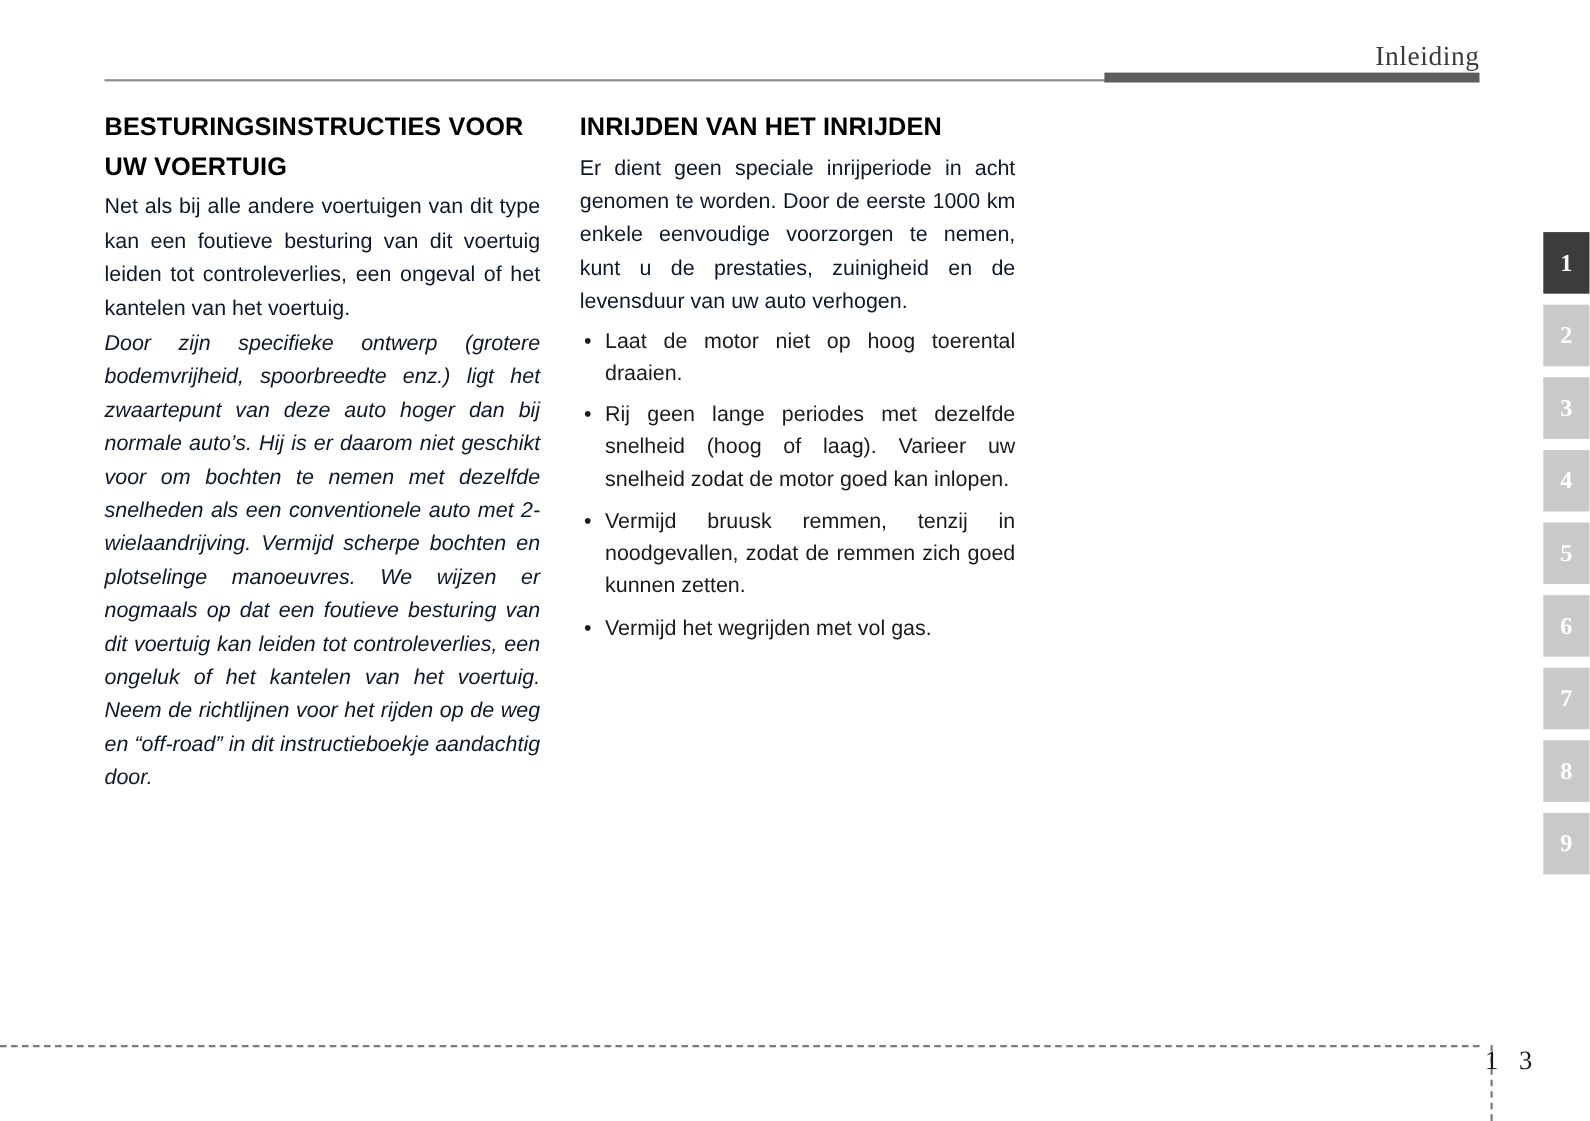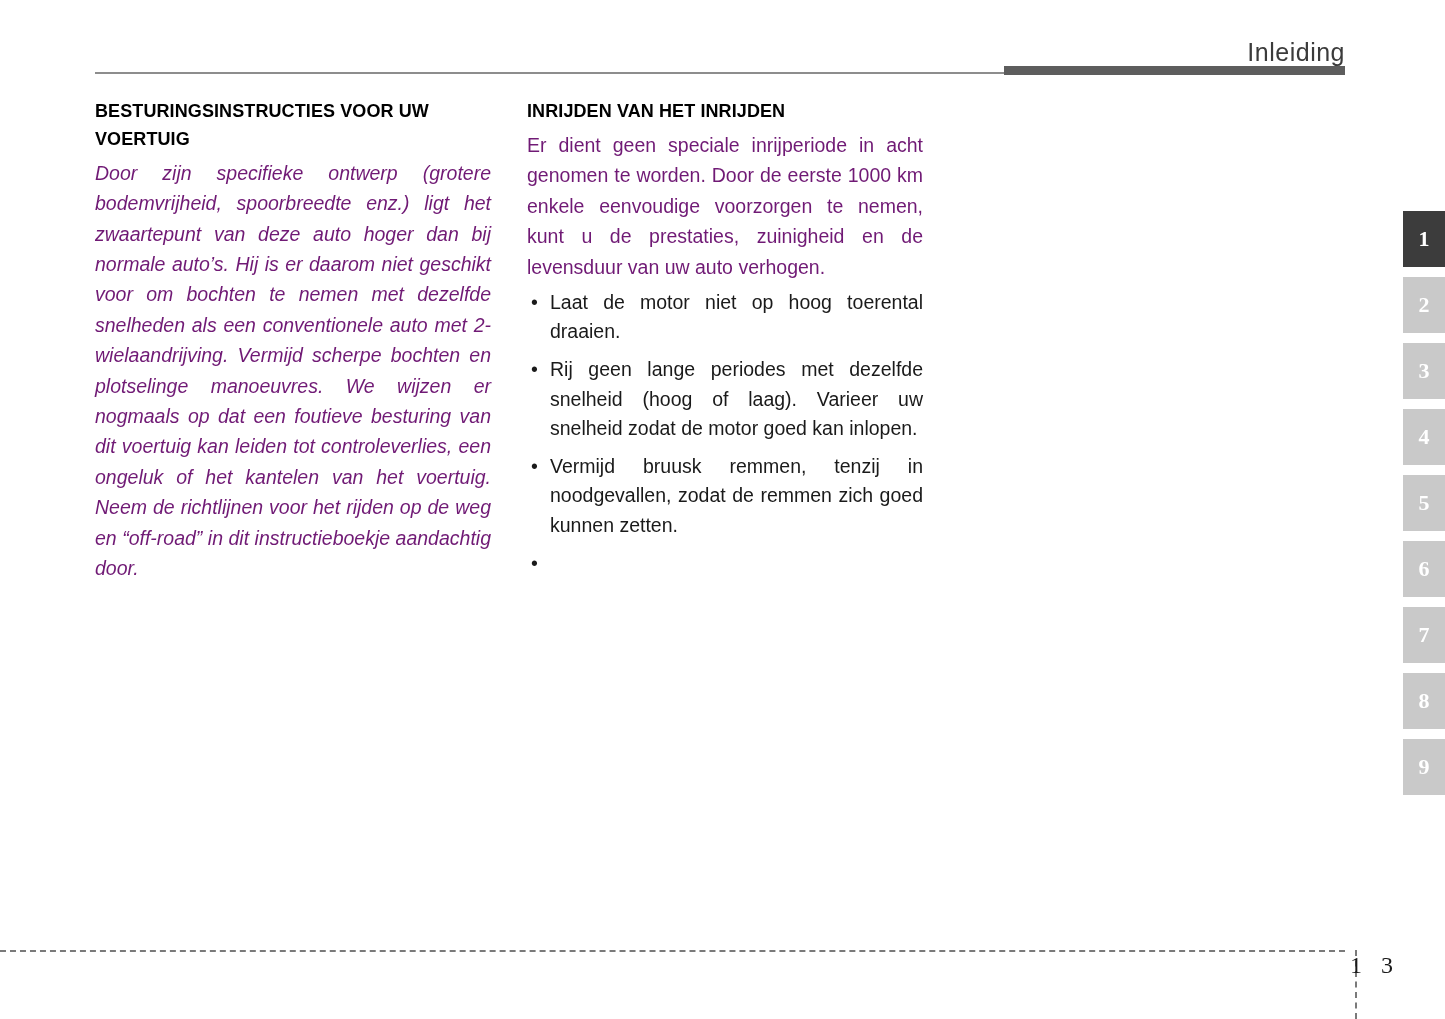--- a/index.html
+++ b/index.html
@@ -18,21 +18,21 @@
   .page {
     position: absolute;
     inset: 0;
   }
 
   
   .header-title {
     position: absolute;
     right: 100px;
     top: 38px;
-    font-family: Liberation Sans, sans-serif;
+    font-family: Liberation Serif, serif;
     font-size: 25px;
     color: #3b3b3b;
     letter-spacing: 0.5px;
   }
   .header-rule-thin {
     position: absolute;
     left: 95px;
     top: 72px;
     width: 910px;
     height: 2px;
@@ -50,31 +50,31 @@
   
   .col {
     position: absolute;
     top: 98px;
     width: 396px;
   }
   .col-left { left: 95px; }
   .col-right { left: 527px; }
 
   .sec-title {
-    font-size: 18px;
+    font-size: 23px;
     font-weight: bold;
     color: #000;
     line-height: 1.55;
     margin: 0 0 4px 0;
     letter-spacing: 0.1px;
   }
   .para {
     font-size: 19.5px;
     line-height: 1.56;
-    color: #701a75;
+    color: #0f172a;
     margin: 0 0 2px 0;
     text-align: justify;
     text-justify: inter-word;
     hyphens: none;
   }
   .para.last { margin-bottom: 0; font-style: italic; }
 
   ul.bullets {
     list-style: none;
     margin: 6px 0 0 0;
@@ -153,31 +153,32 @@
 <body>
 
 <div class="page">
 
   <div class="header-title">Inleiding</div>
   <div class="header-rule-thin"></div>
   <div class="header-rule-thick"></div>
 
   <div class="col col-left">
     <h2 class="sec-title">BESTURINGSINSTRUCTIES VOOR UW VOERTUIG</h2>
+    <p class="para">Net als bij alle andere voertuigen van dit type kan een foutieve besturing van dit voertuig leiden tot controleverlies, een ongeval of het kantelen van het voertuig.</p>
     <p class="para last">Door zijn specifieke ontwerp (grotere bodemvrijheid, spoorbreedte enz.) ligt het zwaartepunt van deze auto hoger dan bij normale auto’s. Hij is er daarom niet geschikt voor om bochten te nemen met dezelfde snelheden als een conventionele auto met 2-wielaandrijving. Vermijd scherpe bochten en plotselinge manoeuvres. We wijzen er nogmaals op dat een foutieve besturing van dit voertuig kan leiden tot controleverlies, een ongeluk of het kantelen van het voertuig. Neem de richtlijnen voor het rijden op de weg en “off-road” in dit instructieboekje aandachtig door.</p>
   </div>
 
   <div class="col col-right">
     <h2 class="sec-title">INRIJDEN VAN HET INRIJDEN</h2>
     <p class="para">Er dient geen speciale inrijperiode in acht genomen te worden. Door de eerste 1000 km enkele eenvoudige voorzorgen te nemen, kunt u de prestaties, zuinigheid en de levensduur van uw auto verhogen.</p>
     <ul class="bullets">
       <li><span class="dot">•</span><span>Laat de motor niet op hoog toerental draaien.</span></li>
       <li><span class="dot">•</span><span>Rij geen lange periodes met dezelfde snelheid (hoog of laag). Varieer uw snelheid zodat de motor goed kan inlopen.</span></li>
       <li><span class="dot">•</span><span>Vermijd bruusk remmen, tenzij in noodgevallen, zodat de remmen zich goed kunnen zetten.</span></li>
-      <li><span class="dot">•</span></li>
+      <li><span class="dot">•</span><span>Vermijd het wegrijden met vol gas.</span></li>
     </ul>
   </div>
 
   <div class="thumb-index">
     <div class="thumb active">1</div>
     <div class="thumb">2</div>
     <div class="thumb">3</div>
     <div class="thumb">4</div>
     <div class="thumb">5</div>
     <div class="thumb">6</div>

